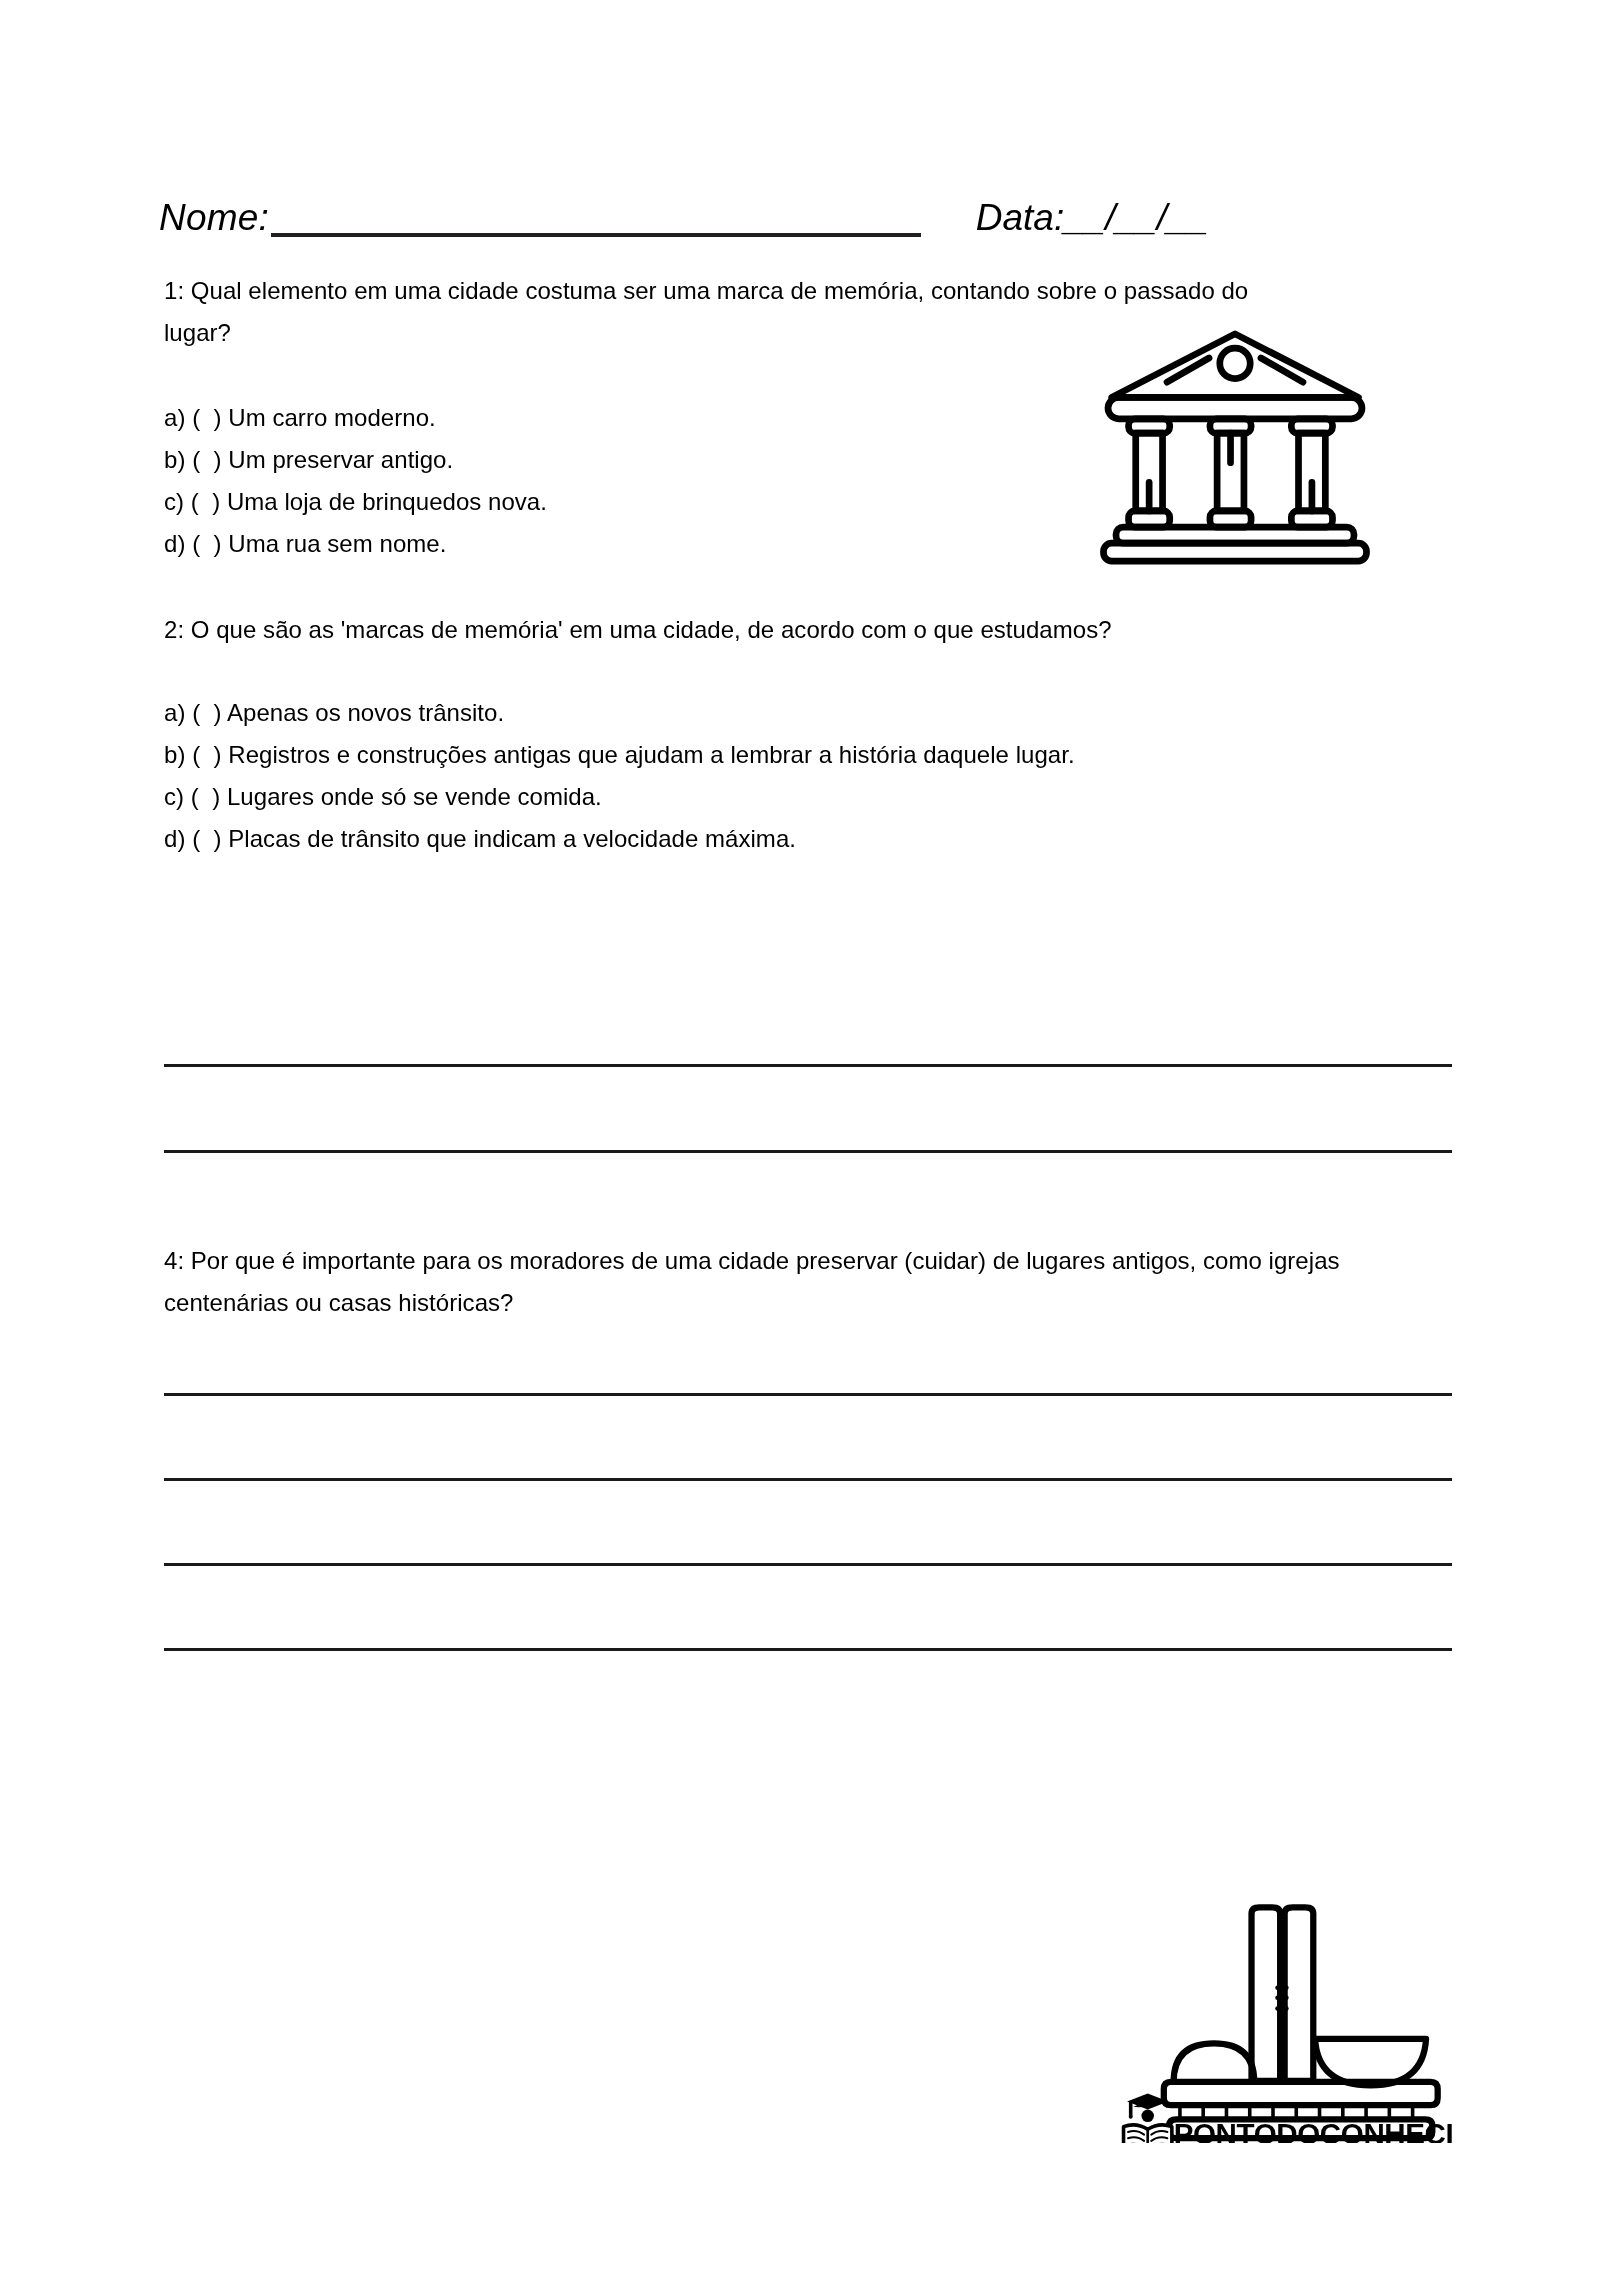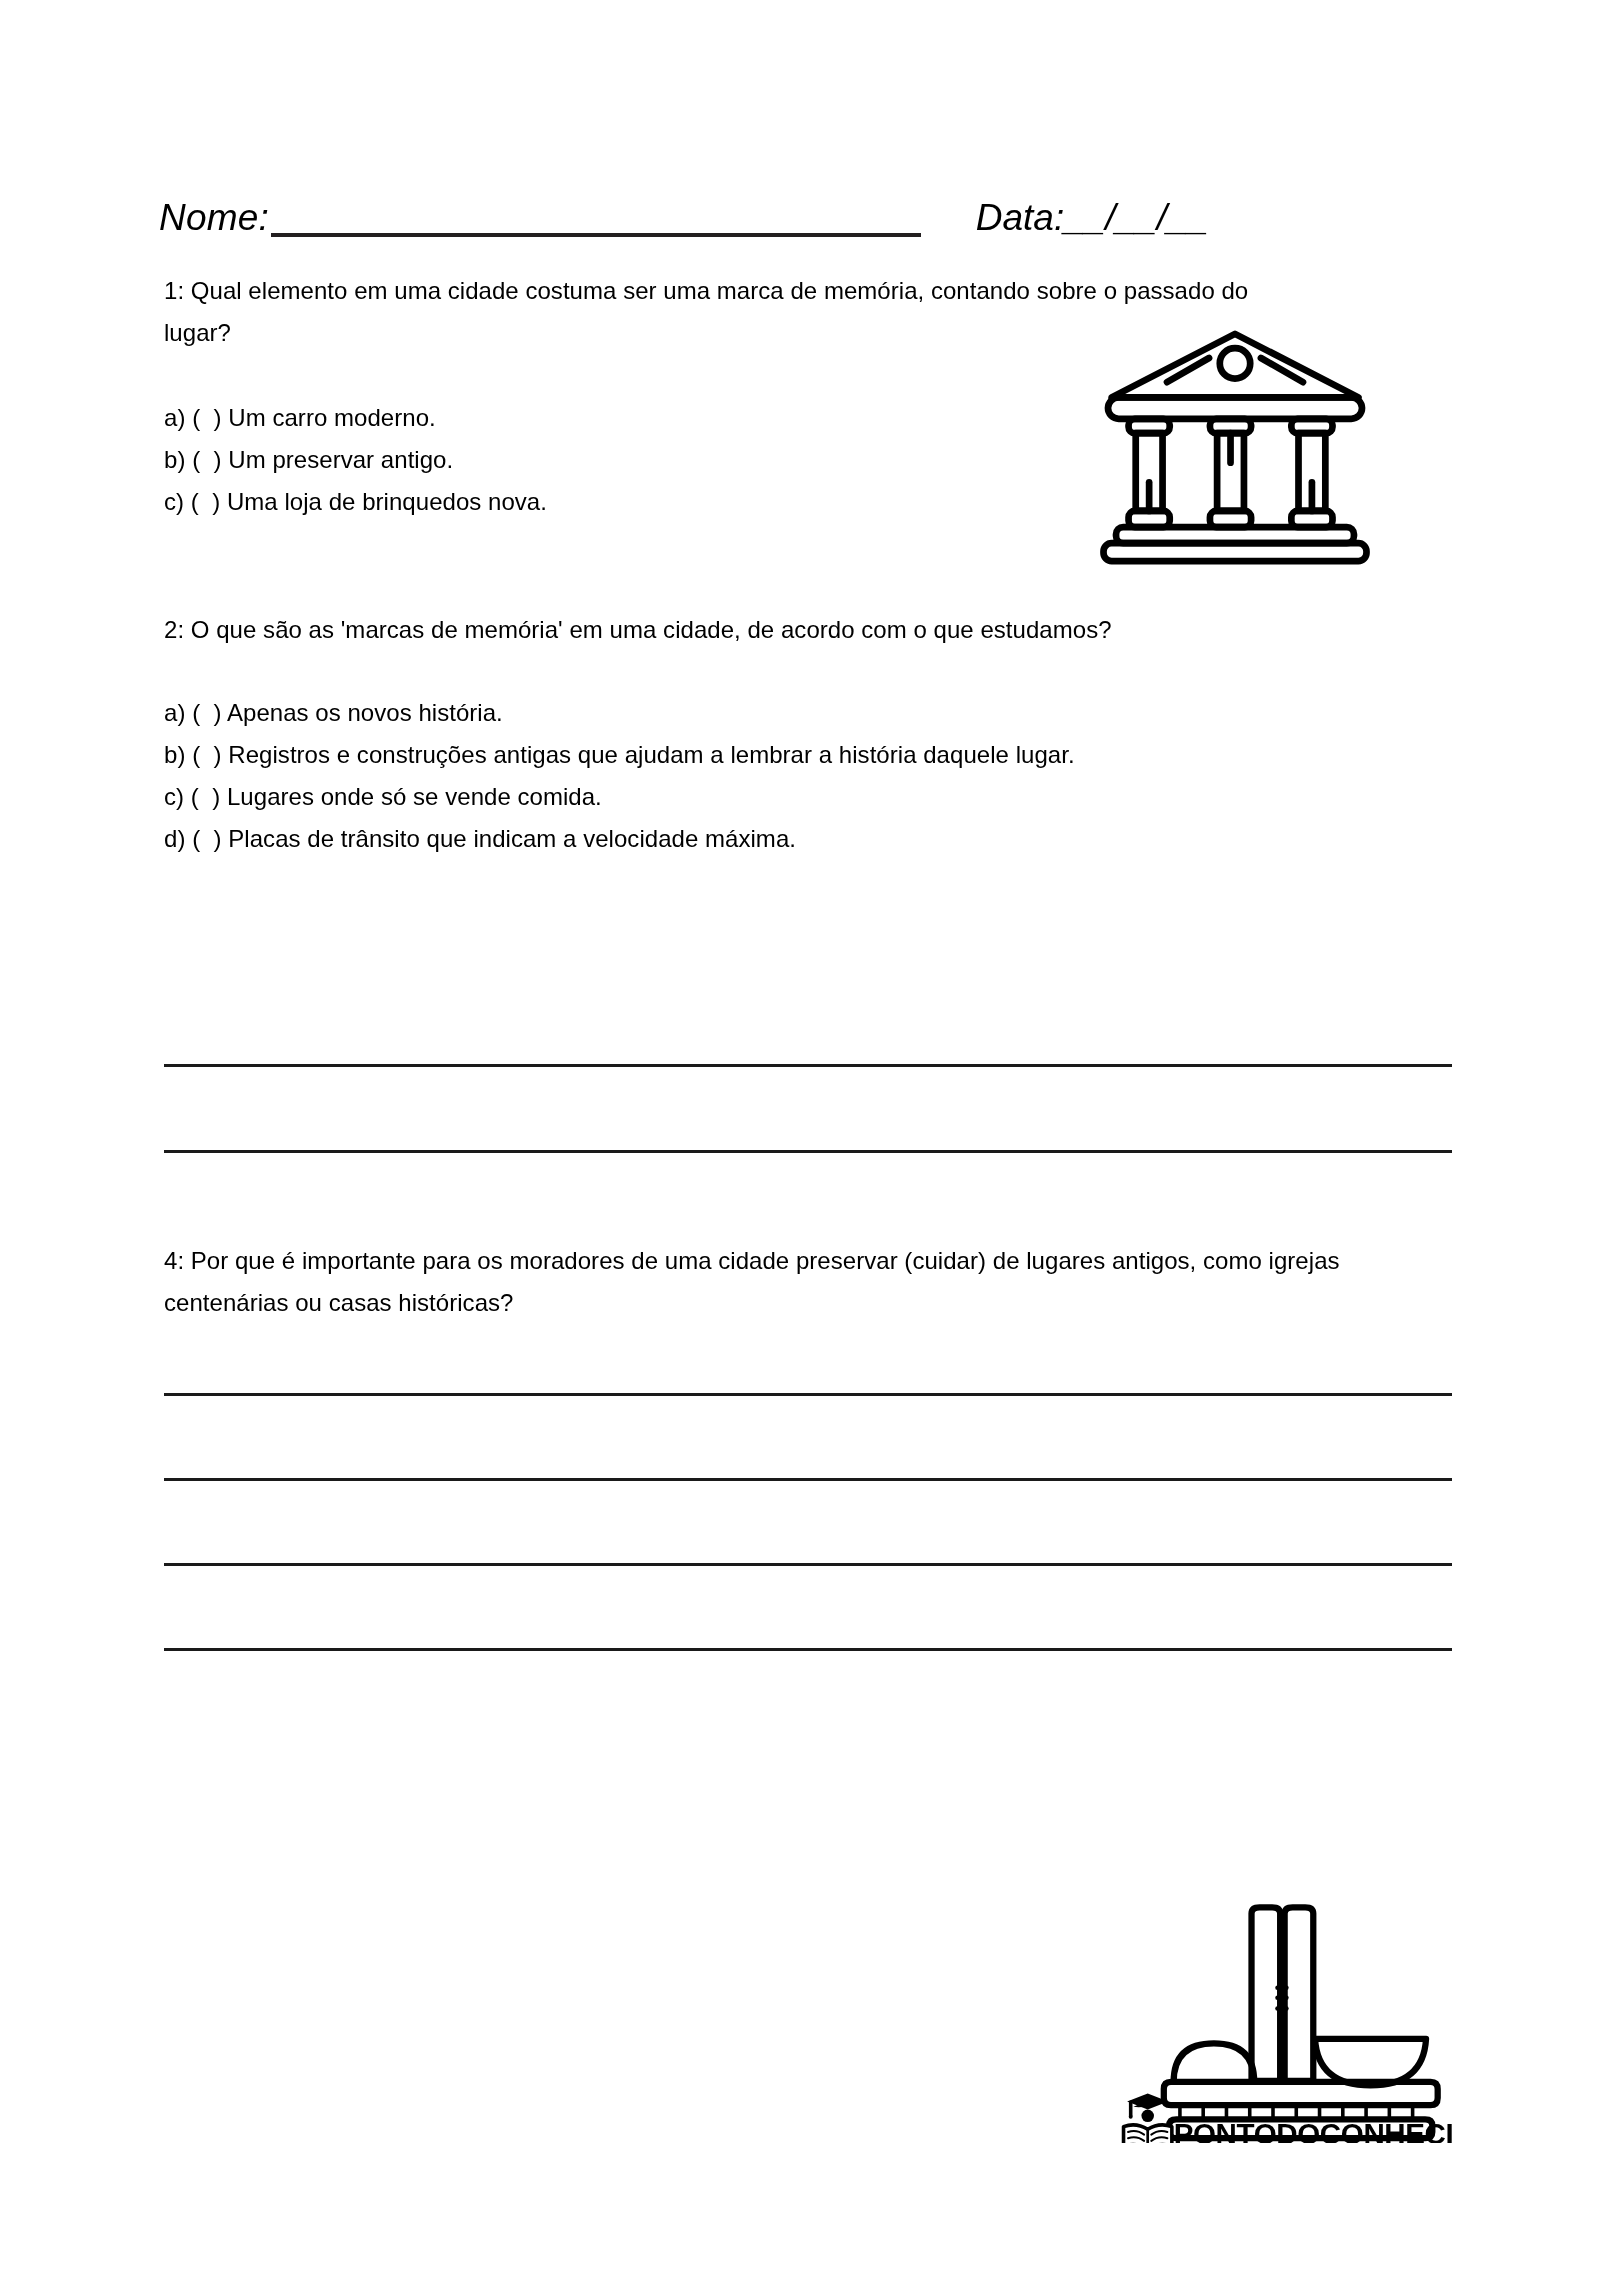--- a/index.html
+++ b/index.html
@@ -127,20 +127,21 @@
       <span class="data-slots">__/__/__</span>
     </div>
   </div>
 
   <div class="q-text" style="left:164px; top:270px; width:1124px;">1: Qual elemento em uma cidade costuma ser uma marca de memória, contando sobre o passado do lugar?</div>
 
   <div class="opts" style="left:164px; top:397px; width:896px;">
     <div class="opt-line">a) (  ) Um carro moderno.</div>
     <div class="opt-line">b) (  ) Um preservar antigo.</div>
     <div class="opt-line">c) (  ) Uma loja de brinquedos nova.</div>
+    <div class="opt-line">d) (  ) Uma rua sem nome.</div>
   </div>
 
   <div class="temple-icon">
     <svg viewBox="0 0 322 272" width="288" height="244" fill="none" stroke="#000" stroke-width="7.5" stroke-linecap="round" stroke-linejoin="round">
 
       <path d="M 161 14 L 299 85 L 23 85 Z"></path>
 
       <circle cx="161" cy="47" r="17"></circle>
 
       <line x1="85" y1="68" x2="132" y2="41"></line>
@@ -164,21 +165,21 @@
       <rect x="224" y="212" width="46" height="18" rx="7"></rect>
 
       <rect x="28" y="230" width="266" height="18" rx="8"></rect>
       <rect x="14" y="248" width="294" height="20" rx="9"></rect>
     </svg>
   </div>
 
   <div class="q-text" style="left:164px; top:609px; width:1254px;">2: O que são as 'marcas de memória' em uma cidade, de acordo com o que estudamos?</div>
 
   <div class="opts" style="left:164px; top:692px; width:1272px;">
-    <div class="opt-line">a) (  ) Apenas os novos história.</div>
+    <div class="opt-line">a) (  ) Apenas os novos trânsito.</div>
     <div class="opt-line">b) (  ) Registros e construções antigas que ajudam a lembrar a história daquele lugar.</div>
     <div class="opt-line">c) (  ) Lugares onde só se vende comida.</div>
     <div class="opt-line">d) (  ) Placas de trânsito que indicam a velocidade máxima.</div>
   </div>
 
 
   <div class="ans-rule" style="top:1064px;"></div>
   <div class="ans-rule" style="top:1150px;"></div>
 
   <div class="q-text" style="left:164px; top:1240px; width:1205px;">4: Por que é importante para os moradores de uma cidade preservar (cuidar) de lugares antigos, como igrejas centenárias ou casas históricas?</div>

